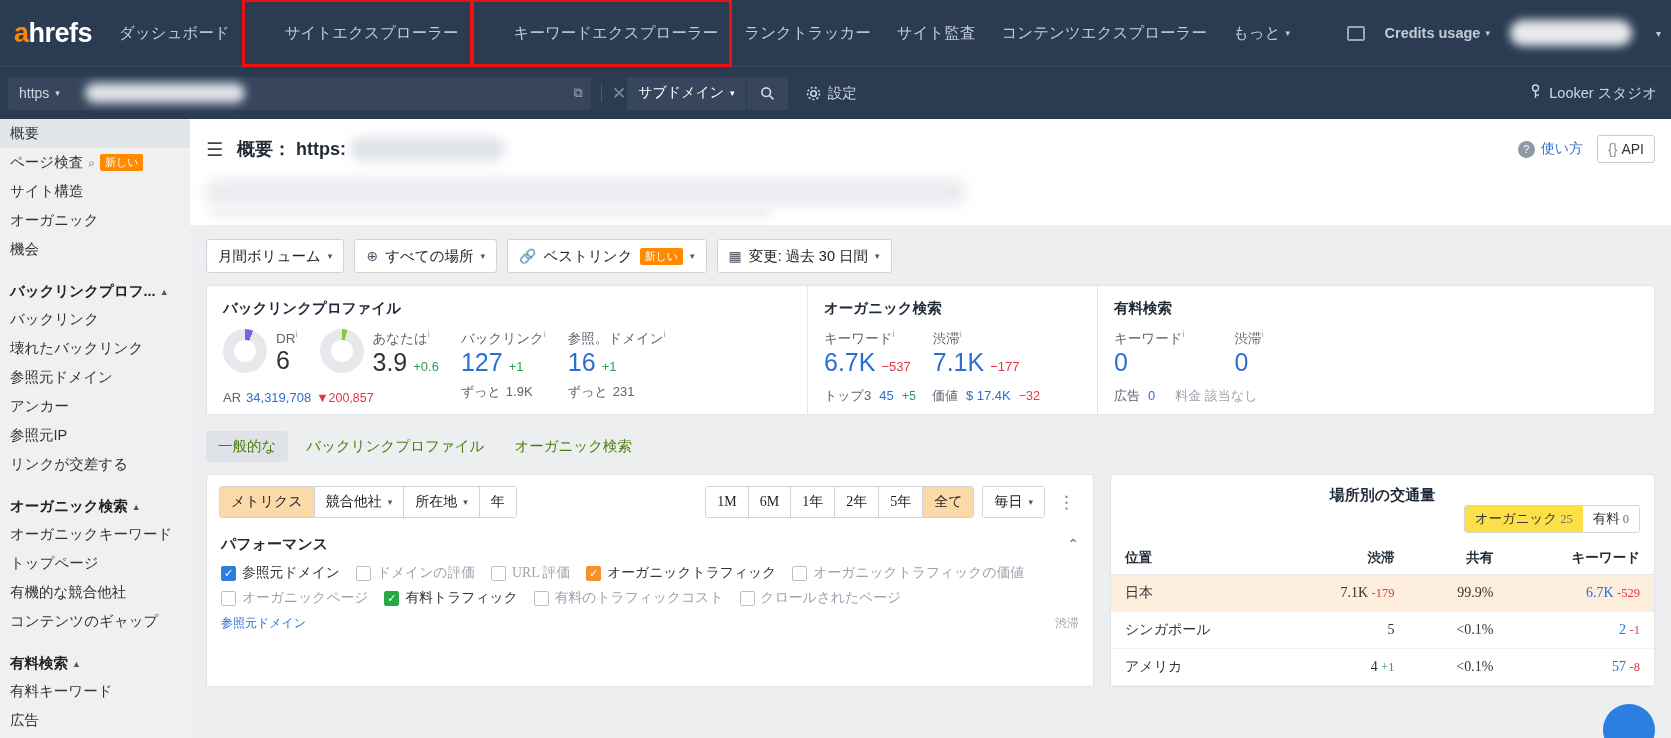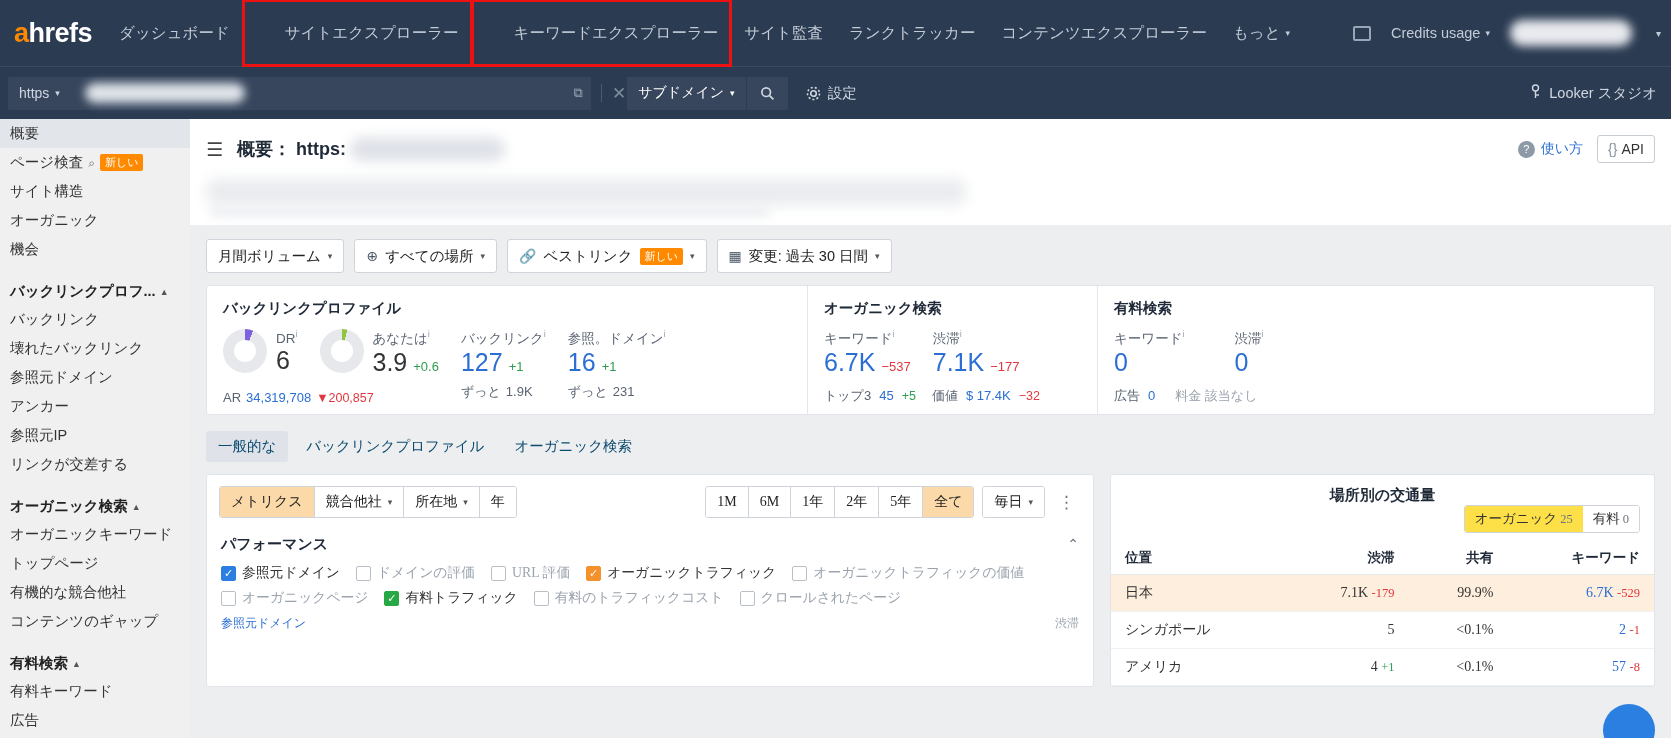--- a/index.html
+++ b/index.html
@@ -16,21 +16,21 @@
   }
   .logo { font-size: 27px; font-weight: bold; color: #fff; letter-spacing: -0.5px; padding: 0 14px 0 6px; }
   .logo .a { color: #ff8800; }
   .navlinks { display: flex; align-items: center; height: 100%; }
   .navlink {
     color: #c3cbd6; font-size: 15.5px; padding: 0 13px; height: 100%;
     display: flex; align-items: center; white-space: nowrap; cursor: pointer;
   }
   .navlink.boxed { outline: 3px solid #ee1111; outline-offset: -2px; z-index: 3; padding-left: 42px; }
   .navcaret { font-size: 9px; margin-left: 5px; color: #c3cbd6; }
-  .nav-right { margin-left: auto; display: flex; align-items: center; padding-right: 10px; gap: 20px; }
+  .nav-right { margin-left: auto; display: flex; align-items: center; padding-right: 10px; gap: 20px; font-weight: bold; }
   .monitor-ico { width: 18px; height: 15px; border: 2px solid #9aa6b6; border-radius: 2px; }
   .credits { color: #c3cbd6; font-size: 14.5px; display: flex; align-items: center; cursor: pointer; }
   .blurpill { height: 26px; width: 122px; border-radius: 14px; background: #e8eaee;
               filter: blur(5px); }
   .nav-caret2 { color: #c3cbd6; font-size: 10px; margin-left: 4px; }
 
   
   .searchrow {
     height: 53px; background: #2b3b52; display: flex; align-items: center;
     padding-left: 8px; border-top: 1px solid #3a4a61; position: relative;
@@ -115,21 +115,21 @@
   .mval { font-size: 25px; color: #2b6fd4; font-weight: normal; line-height: 1.15; display: flex; align-items: baseline; gap: 6px; }
   .mval.dark { color: #333; }
   .delta-up { font-size: 13px; color: #2e9e4f; }
   .delta-dn { font-size: 13px; color: #e0383e; }
   .mfoot { font-size: 13px; color: #5a6472; margin-top: 7px; display: flex; align-items: baseline; gap: 5px; white-space: nowrap;}
   .mfoot .lnk { color: #2b6fd4; }
   .mfoot .mut { color: #9aa3ae; }
 
   
   .tabsrow { padding: 16px 16px 12px; display: flex; gap: 6px; }
-  .tab { font-size: 14.5px; color: #0c4a6e; padding: 6px 12px; border-radius: 3px; cursor: pointer; white-space: nowrap; }
+  .tab { font-size: 14.5px; color: #4d7c0f; padding: 6px 12px; border-radius: 3px; cursor: pointer; white-space: nowrap; }
   .tab.sel { background: #dfe3e9; }
 
   
   .split { display: flex; gap: 16px; padding: 0 16px; }
   .panel { background: #fff; border: 1px solid #e0e3e7; border-radius: 3px; font-family: Liberation Serif, serif; }
   .left-panel { flex: 1; }
   .right-panel { flex: 0 0 545px; }
 
   .ctrlrow { display: flex; align-items: center; padding: 11px 12px; gap: 0; }
   .seg { display: flex; border: 1px solid #cfd4da; border-radius: 3px; overflow: hidden; }
@@ -184,24 +184,24 @@
       <div class="navlink">
         <span>ダッシュボード</span>
       </div>
       <div class="navlink boxed">
         <span>サイトエクスプローラー</span>
       </div>
       <div class="navlink boxed">
         <span>キーワードエクスプローラー</span>
       </div>
       <div class="navlink">
+        <span>ランクトラッカー</span>
+      </div>
+      <div class="navlink">
         <span>サイト監査</span>
-      </div>
-      <div class="navlink">
-        <span>ランクトラッカー</span>
       </div>
       <div class="navlink">
         <span>コンテンツエクスプローラー</span>
       </div>
       <div class="navlink">
         <span>もっと</span>
         <span class="navcaret">▾</span>
       </div>
     </div>
   <div class="nav-right">

